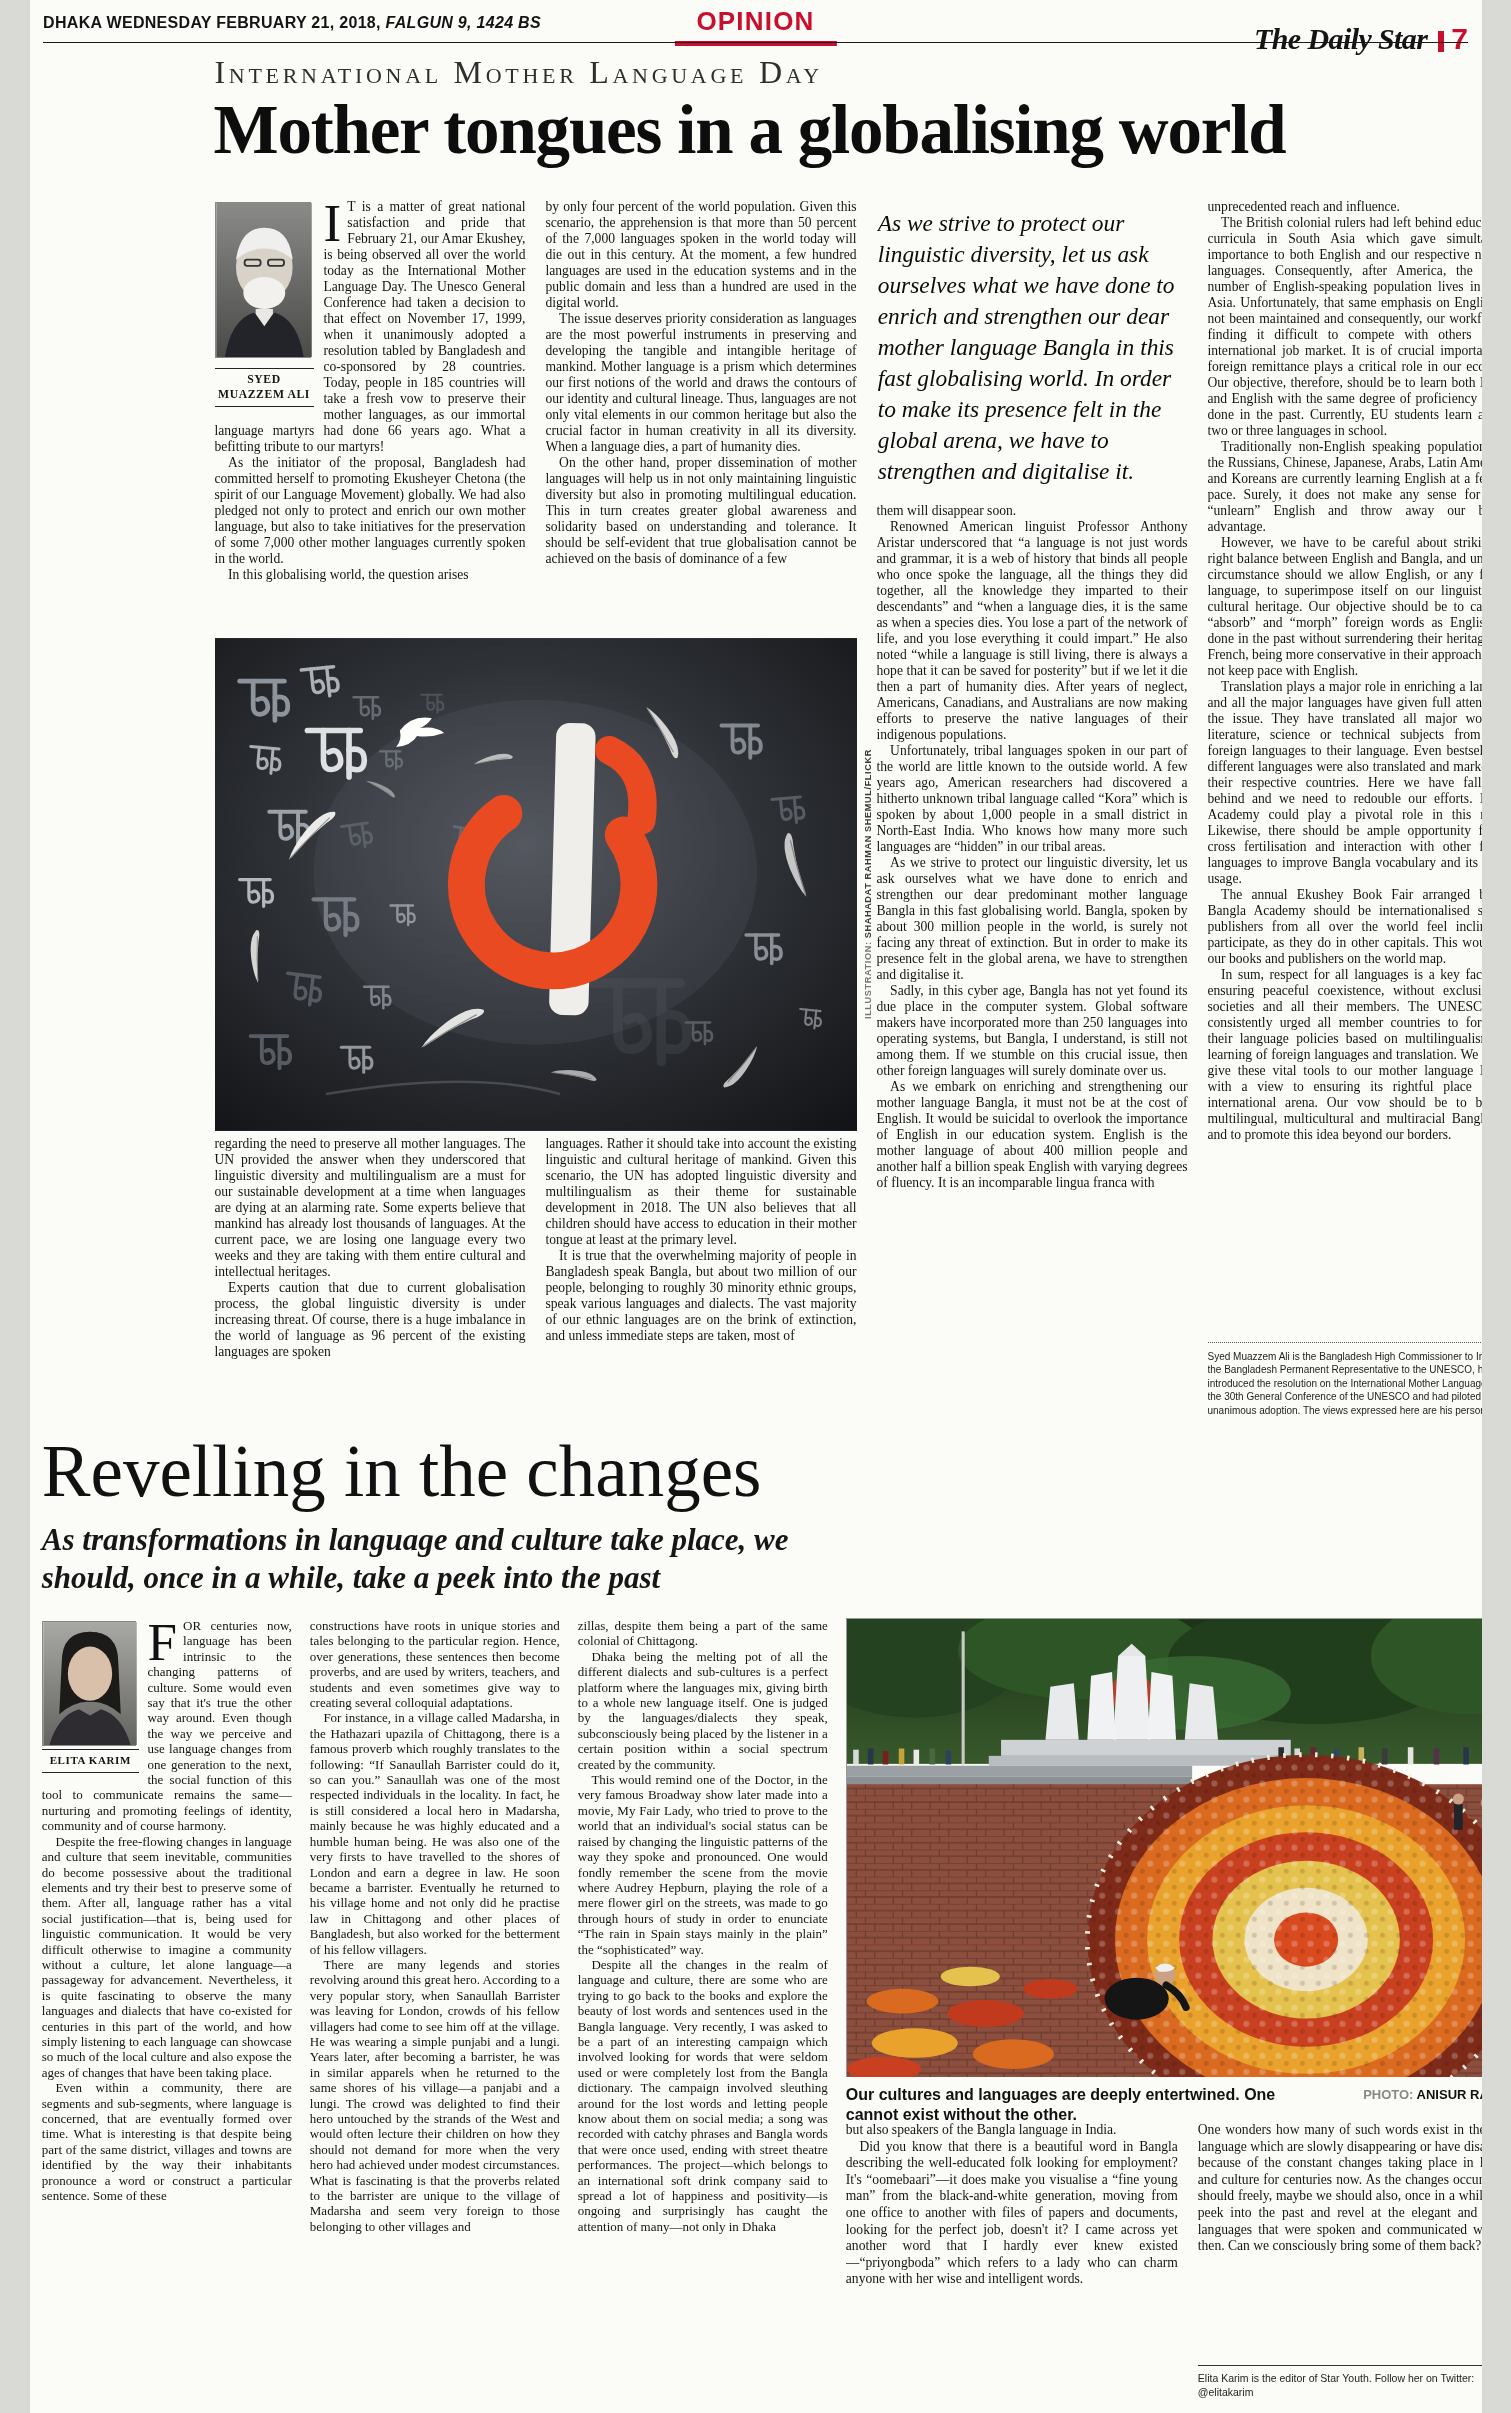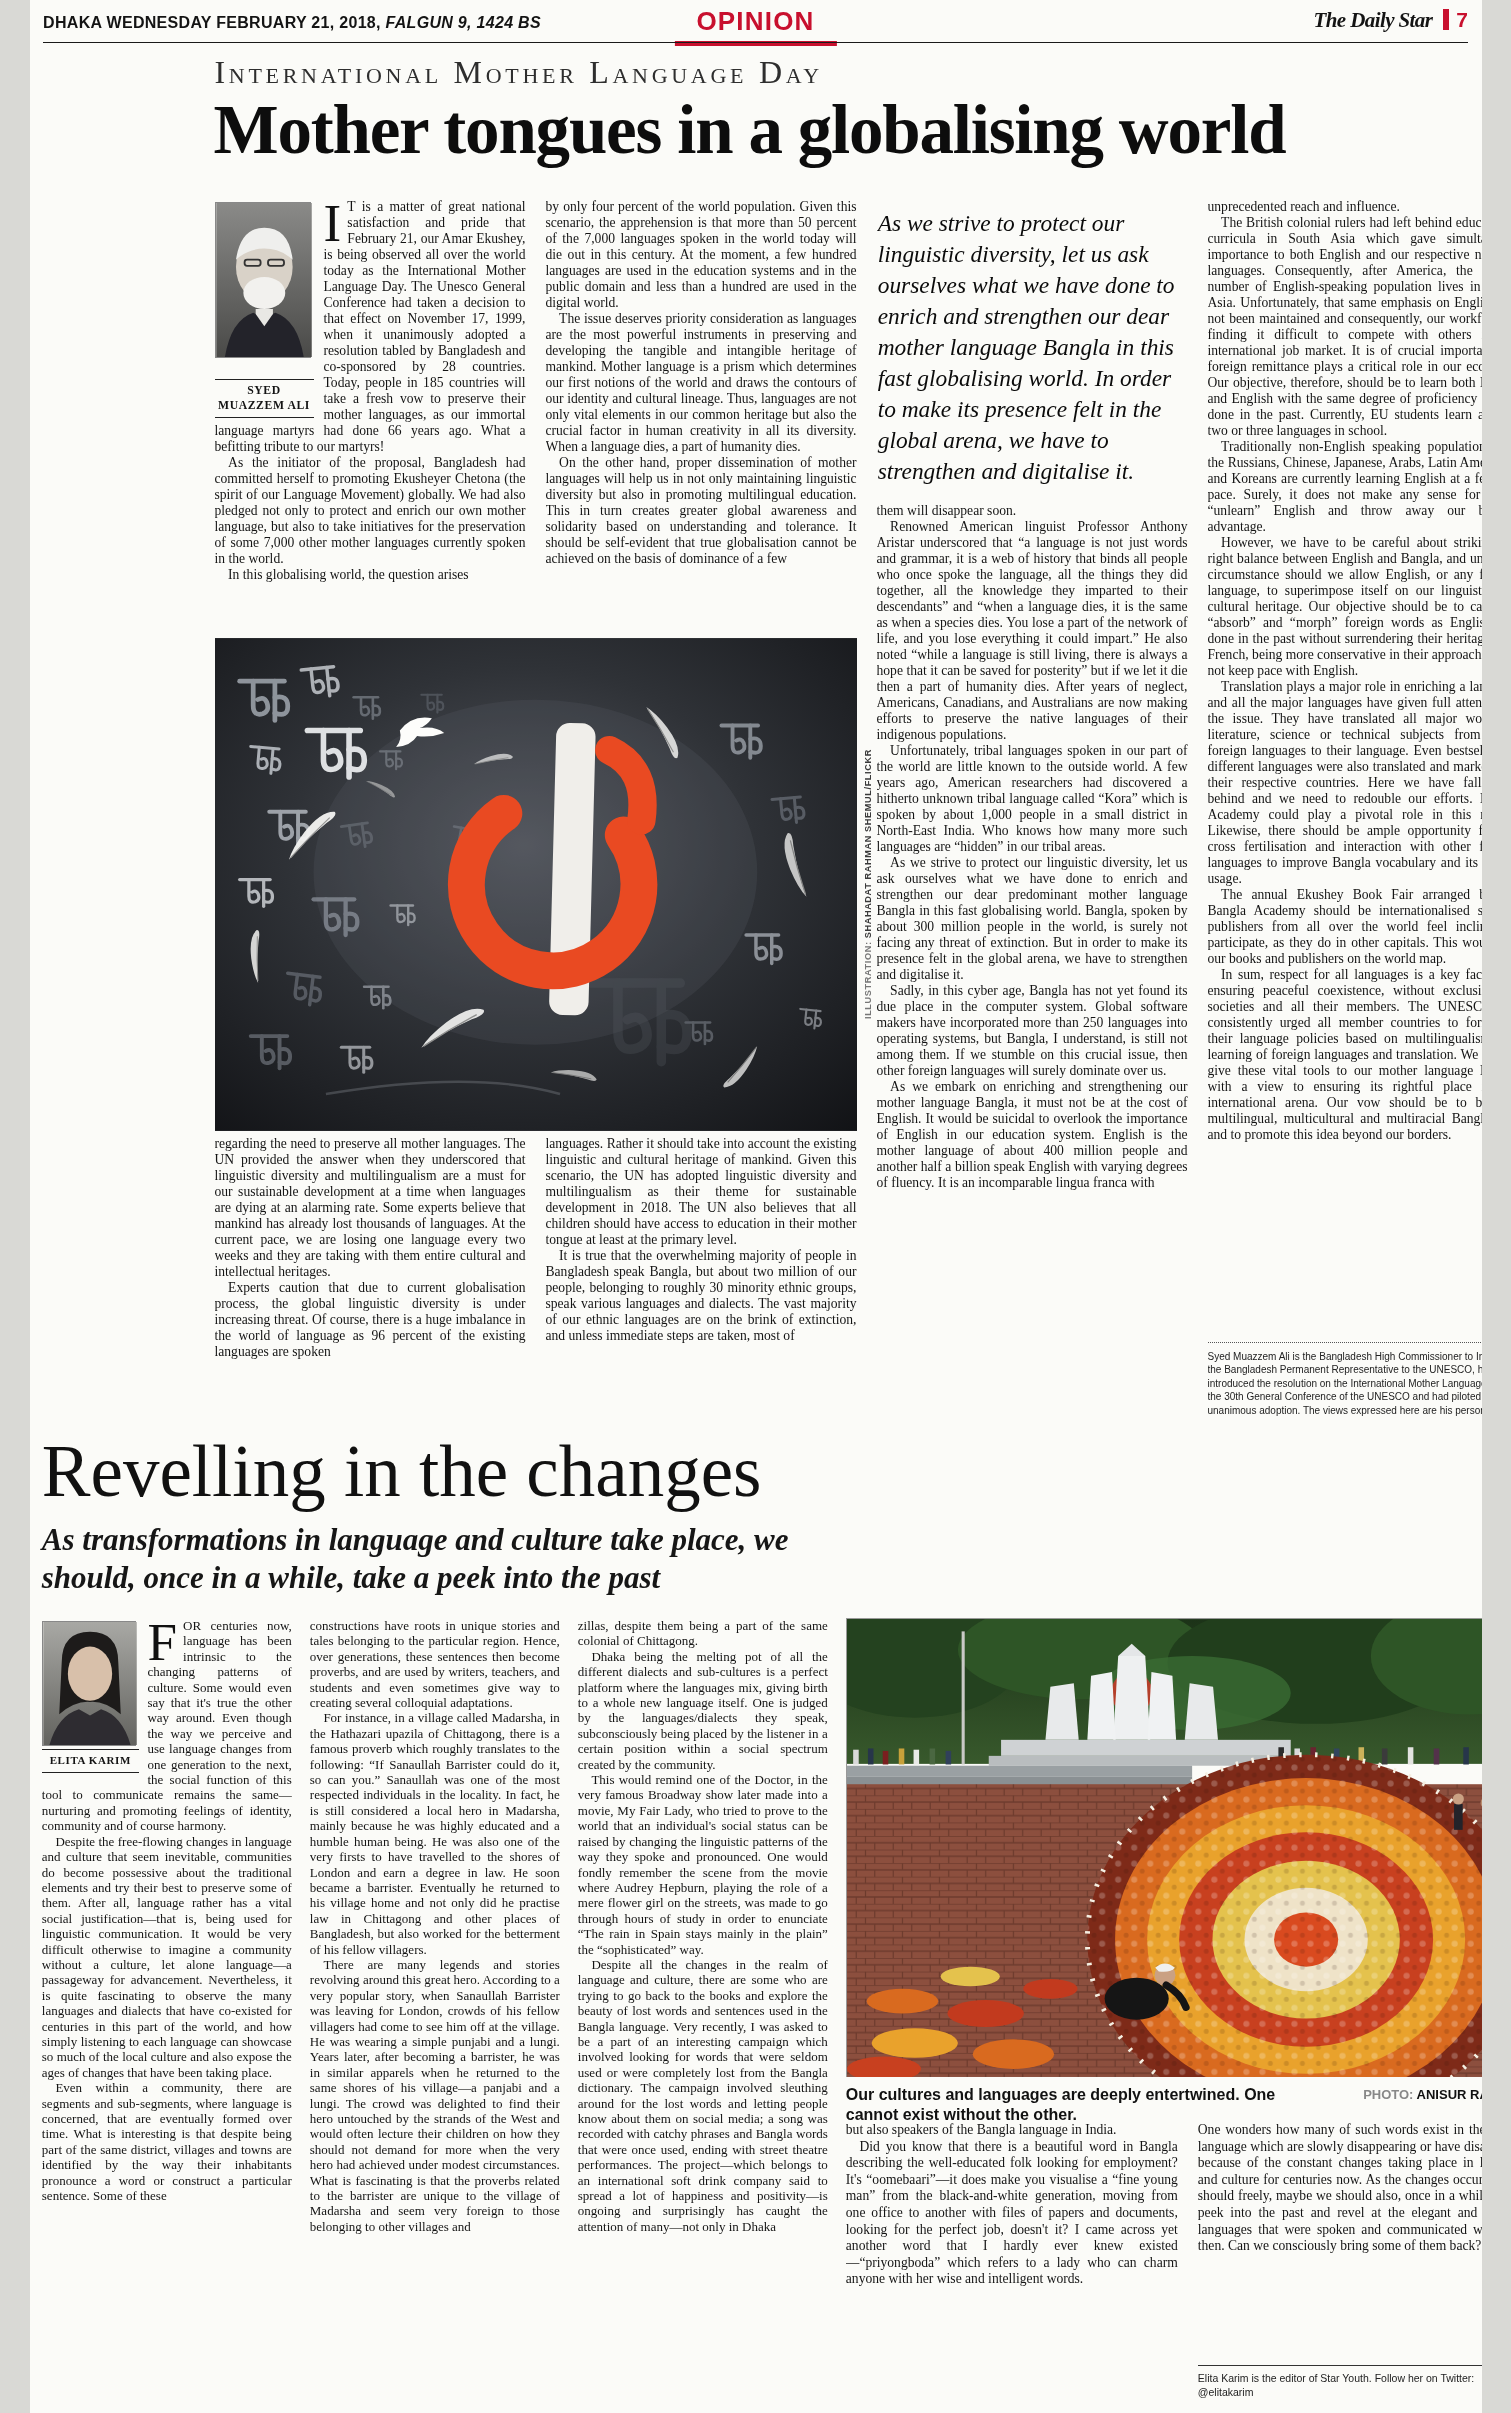--- a/index.html
+++ b/index.html
@@ -11,21 +11,21 @@
   }
 
   
   .masthead { position:absolute; top:6.2px; left:13.6px; right:13.6px; height:33px;
     font-family:"Liberation Sans", sans-serif; }
   .dateline { position:absolute; left:0; top:7.4px; font-size:16px; font-weight:bold; letter-spacing:0.3px; }
   .dateline .bs { font-style:italic; font-weight:bold; }
   .section-label { position:absolute; left:50%; transform:translateX(-50%); top:0;
     color:#c8102e; font-weight:bold; font-size:26px; letter-spacing:1.2px;
     padding:0 22px 3.7px; border-bottom:5.5px solid #c8102e; }
-  .paper-block { position:absolute; right:0; top:2px; font-size:21px; }
+  .paper-block { position:absolute; right:0; top:16px; font-size:30px; }
   .paper-name { font-family:"Liberation Serif", serif; font-weight:bold; font-style:italic; letter-spacing:-0.6px; }
   .page-bar { display:inline-block; width:5.5px; height:21px; background:#c8102e; margin:0 7.4px 0 11px; vertical-align:-2.5px; }
   .page-number { color:#c8102e; font-weight:bold; font-family:"Liberation Sans", sans-serif; }
   .header-rule { position:absolute; top:42px; left:13.6px; right:13.6px; border-top:1.8px solid #1a1a1a; }
 
   
   .a1-kicker { position:absolute; top:54px; left:185px; font-size:32px; letter-spacing:3.7px;
     font-variant:small-caps; color:#2e2e2e; }
   .a1-headline { position:absolute; top:91px; left:184px; width:1320px;
     font-size:69px; font-weight:bold; letter-spacing:-1.2px; color:#0d0d0d; white-space:nowrap; }
@@ -37,21 +37,21 @@
 
   .a1-c1-top { left:0; top:0; width:311px; height:438px; }
   .a1-c2-top { left:331px; top:0; width:311px; height:438px; }
   .a1-c1-bot { left:0; top:937px; width:311px; height:284px; }
   .a1-c2-bot { left:331px; top:937px; width:311px; height:284px; }
   .a1-c3 { left:662px; top:0; width:311px; height:1221px; }
   .a1-c4 { left:993px; top:0; width:311px; height:1221px; }
 
   .authorbox { float:left; width:99px; margin:2.5px 10px 3.7px 0; }
   .authorbox .aphoto { width:96px; border:0.6px solid #888; line-height:0; }
-  .authorbox .aname { margin-top:21px; padding:3.7px 0; border-top:1.2px solid #222; border-bottom:1.2px solid #222;
+  .authorbox .aname { margin-top:10px; padding:3.7px 0; border-top:1.2px solid #222; border-bottom:1.2px solid #222;
     font-size:11.7px; font-weight:bold; letter-spacing:0.6px; text-transform:uppercase; text-align:center; line-height:15px; }
 
   .dc .paras p:first-child::first-letter {
     float:left; font-size:53px; line-height:43px; padding:2.5px 6.2px 0 0; font-weight:normal; color:#111;
   }
 
   .pull-quote { font-size:23.4px; line-height:31px; font-style:italic; text-align:left;
     color:#0b0b0b; padding:8.6px 3.7px 16px 1.2px; }
 
   .bio { position:absolute; left:0; right:0; bottom:2.5px; background:#fbfbf8;

